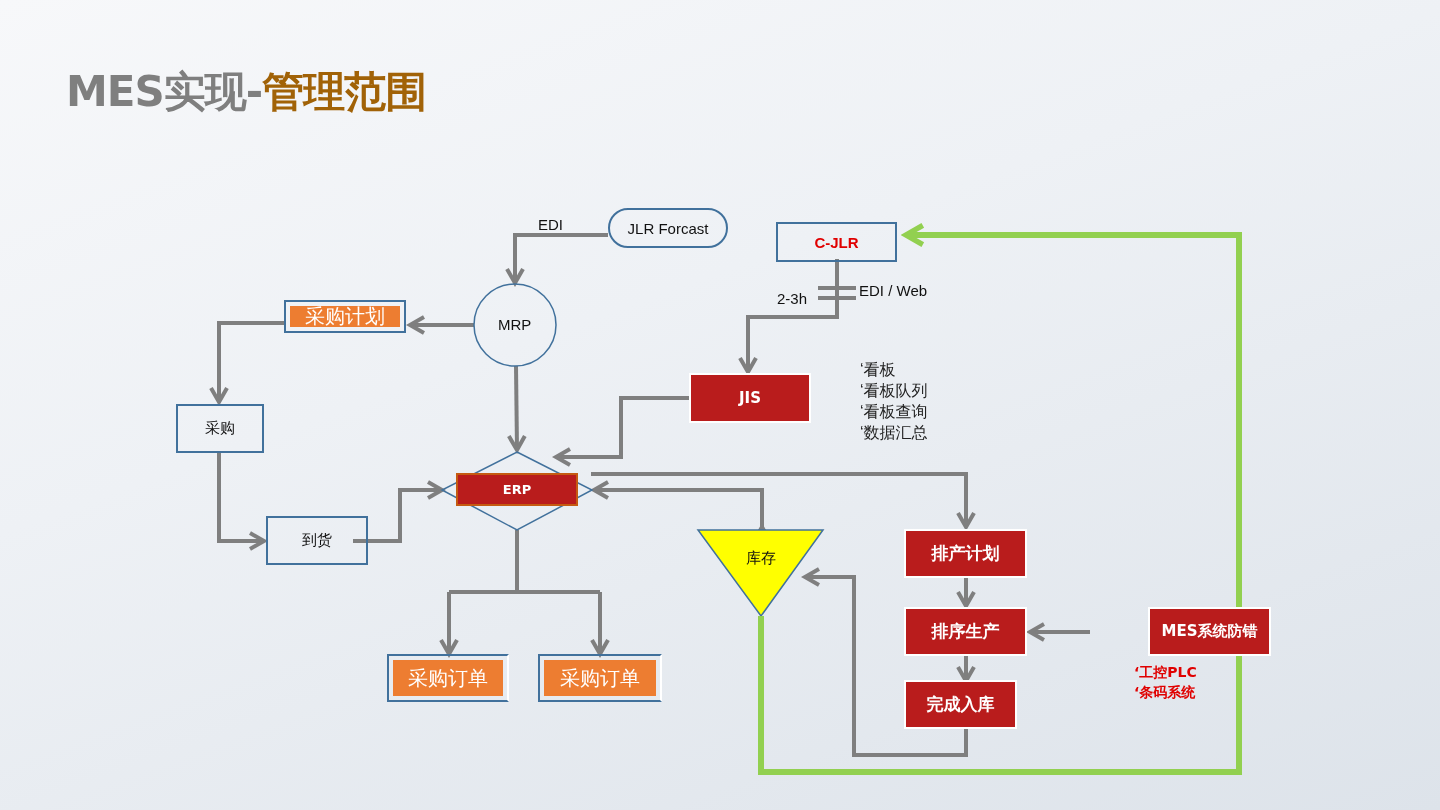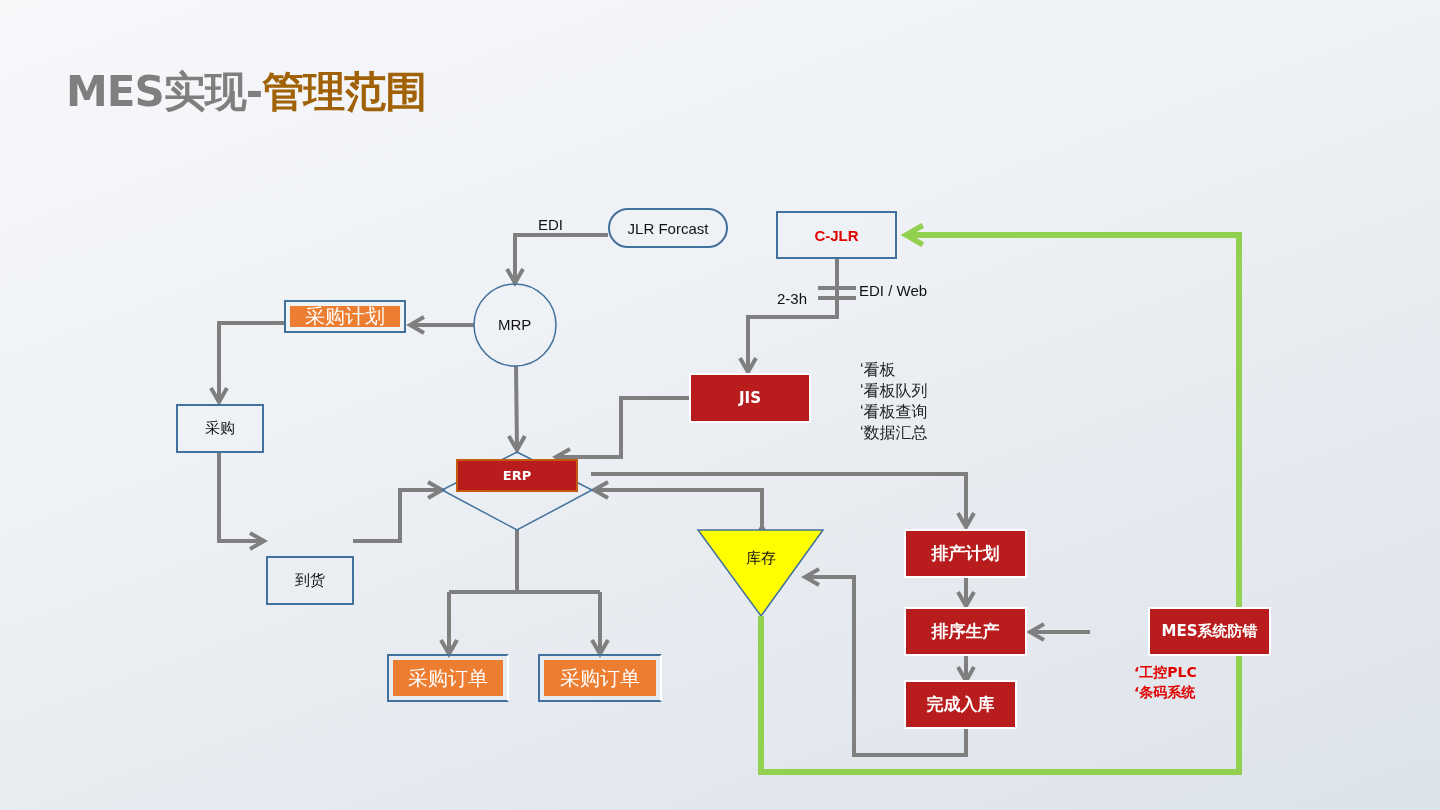--- a/index.html
+++ b/index.html
@@ -96,41 +96,41 @@
   <polygon points="517,452 592,490 517,530 442,490" fill="none" stroke="#41719c" stroke-width="1.5"></polygon>
 
   <polygon points="698,530 823,530 761,616" fill="#ffff00" stroke="#41719c" stroke-width="1.5"></polygon>
 
   <path d="M761,616 V772 H1239 V235 H906" fill="none" stroke="#92d050" stroke-width="6" marker-end="url(#ahg)"></path>
 </svg>
 
 <div class="box outline" style="left:608px;top:208px;width:120px;height:40px;border-radius:24px;">
   <span>JLR Forcast</span>
 </div>
-<div class="box outline" style="left:776px;top:211px;width:121px;height:48px;">
+<div class="box outline" style="left:776px;top:222px;width:121px;height:40px;">
   <span class="cjlr">C-JLR</span>
 </div>
 <div class="shape-label" style="left:498px;top:316px;">MRP</div>
 
 <div class="box orange-framed" style="left:284px;top:300px;width:122px;height:33px;">
   <div class="inner">采购计划</div>
 </div>
 
 <div class="box outline" style="left:176px;top:404px;width:88px;height:49px;">
   <span>采购</span>
 </div>
-<div class="box outline" style="left:266px;top:516px;width:88px;height:49px;margin-top:40px;">
+<div class="box outline" style="left:266px;top:516px;width:102px;height:49px;">
   <span>到货</span>
 </div>
 
 <div class="box orange" style="left:689px;top:373px;width:122px;height:50px;font-size:15px;">
   <span>JIS</span>
 </div>
 
-<div class="box orange" style="left:456px;top:459px;width:122px;height:33px;font-size:13px;border:2px solid #c55a11;">
+<div class="box orange" style="left:456px;top:473px;width:122px;height:33px;font-size:13px;border:2px solid #c55a11;">
   <span>ERP</span>
 </div>
 
 <div class="shape-label" style="left:746px;top:549px;">库存</div>
 
 <div class="box orange" style="left:904px;top:529px;width:123px;height:49px;">
   <span>排产计划</span>
 </div>
 <div class="box orange" style="left:904px;top:607px;width:123px;height:49px;text-align:center;">
   <span>排序生产</span>

